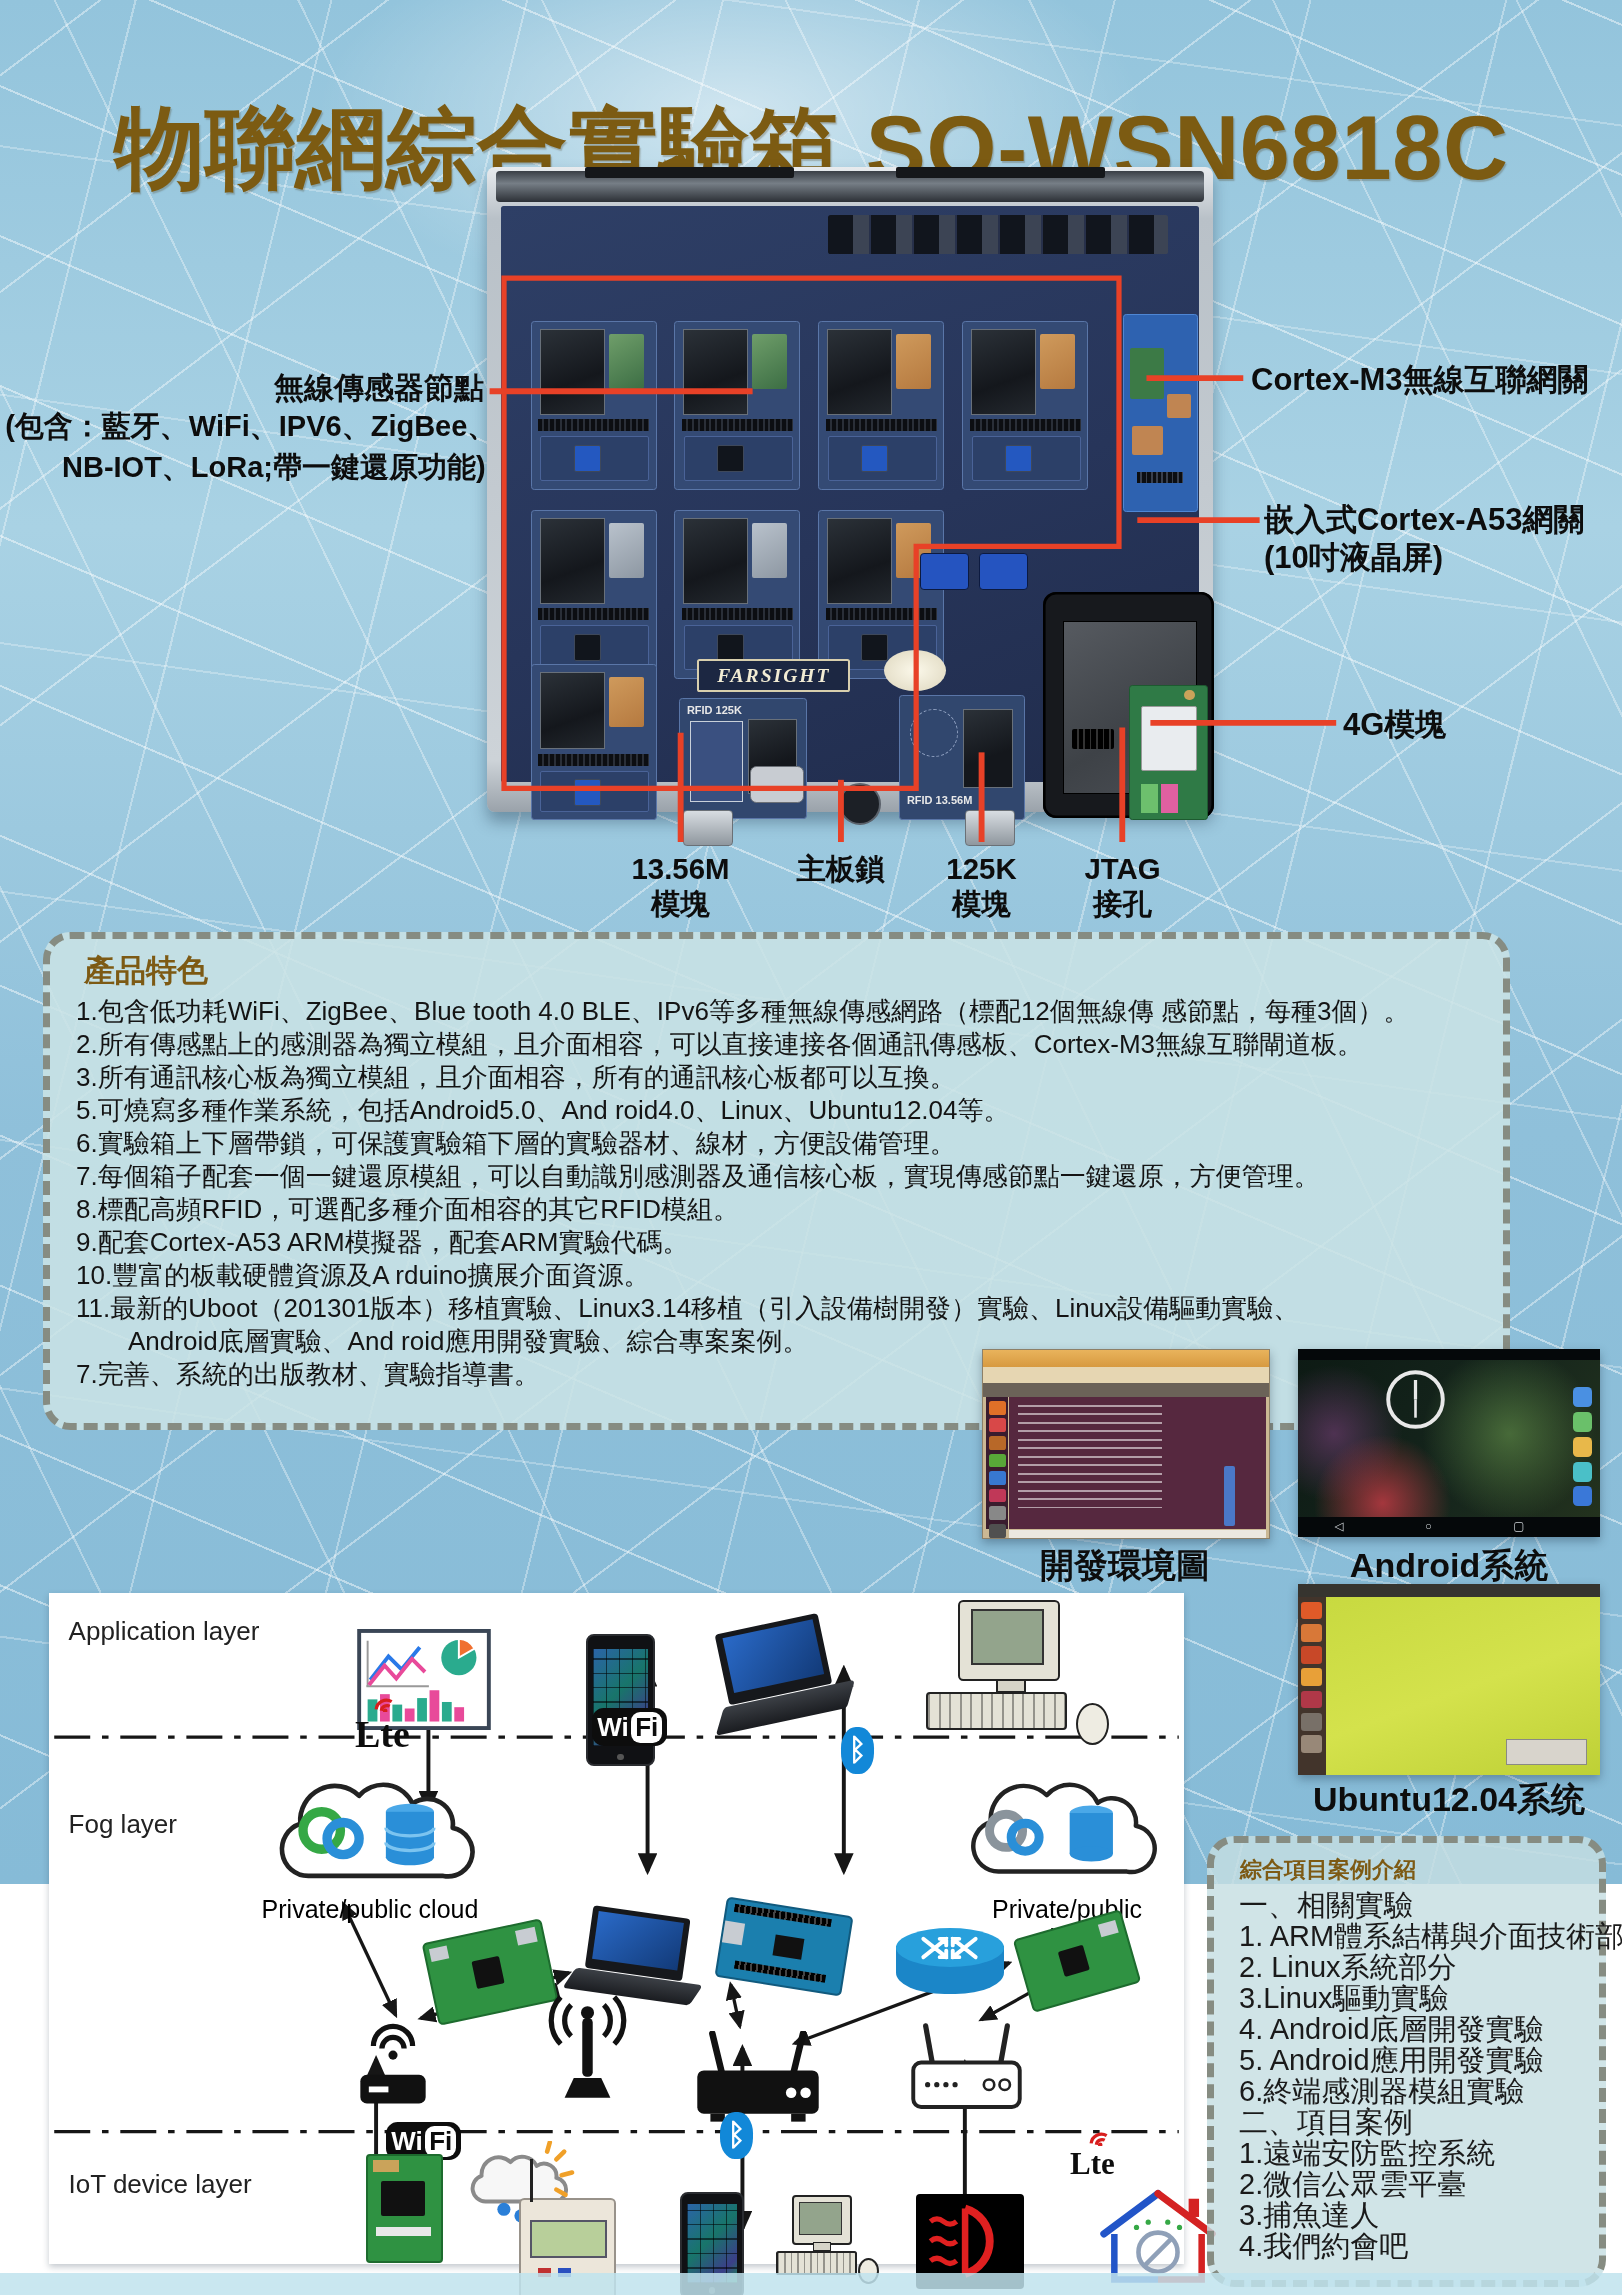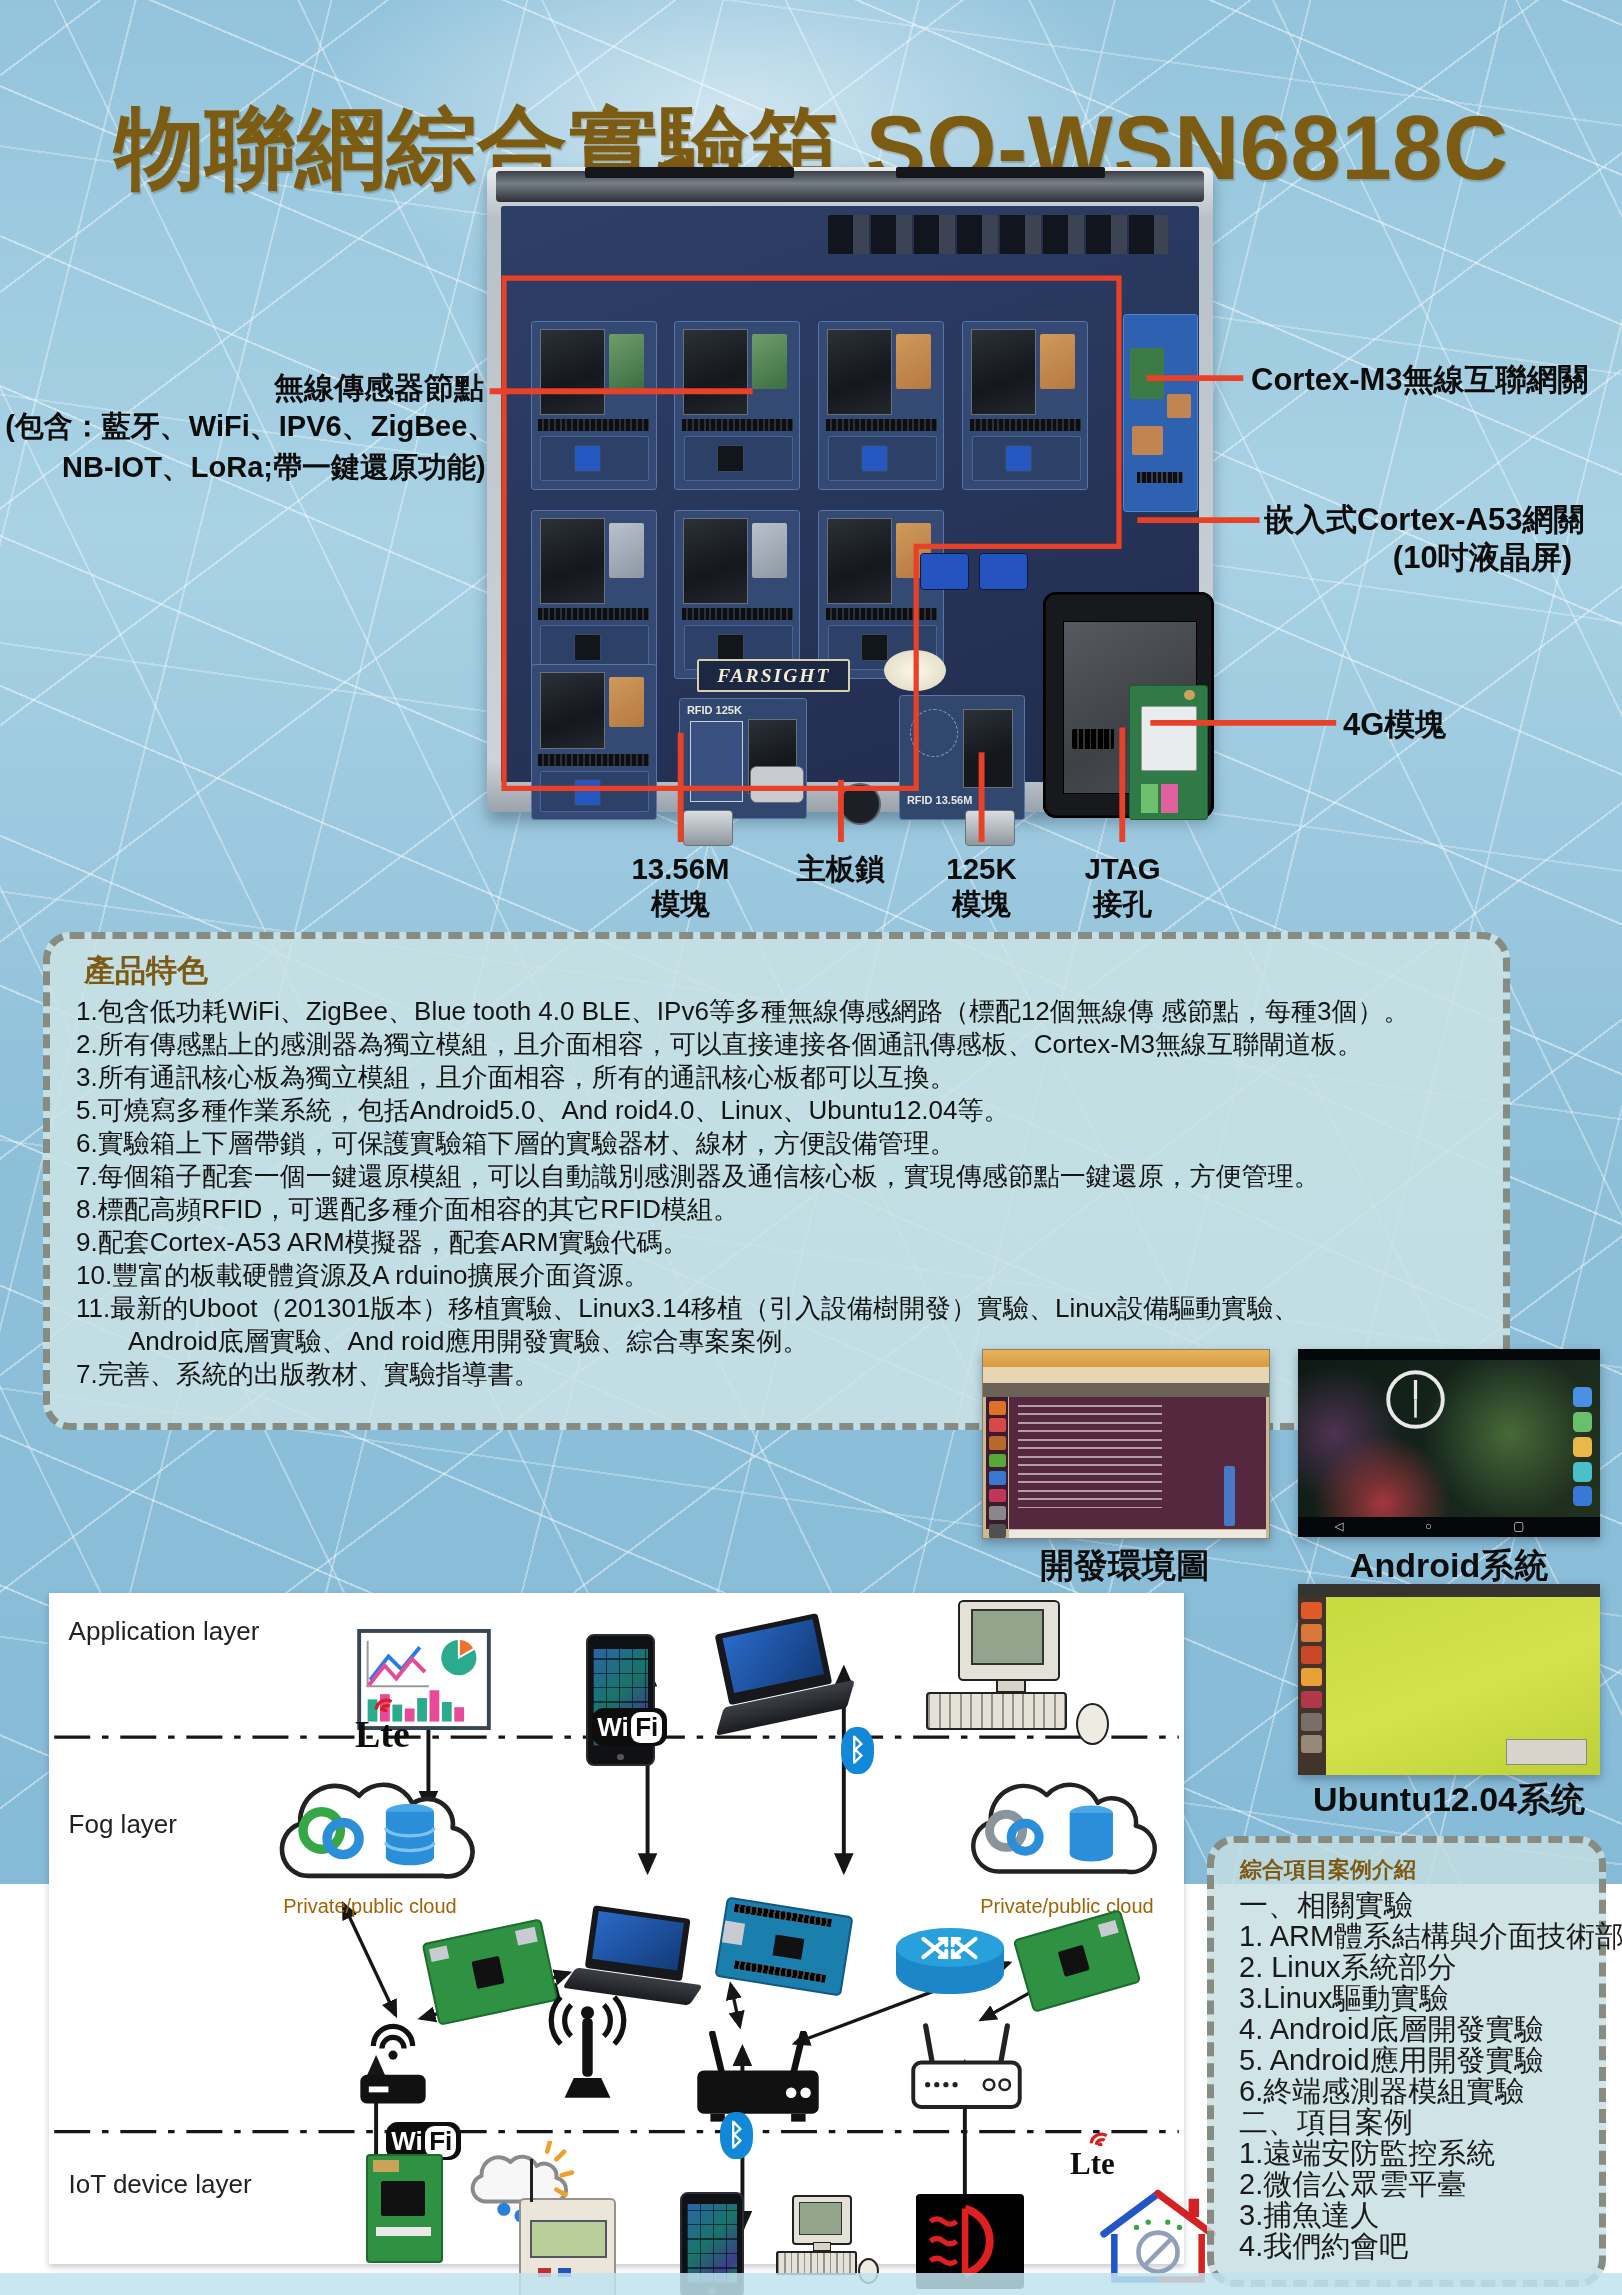--- a/index.html
+++ b/index.html
@@ -84,21 +84,21 @@
   
   #ubuntuShot{background:linear-gradient(160deg,#c6d83e,#d4e24c 55%,#bed036);}
   #ubuntuShot .bar{position:absolute;left:0;top:0;width:100%;height:13px;background:#36342f;}
   #ubuntuShot .launch{position:absolute;left:0;top:13px;width:27.5px;bottom:0;background:#42342b;}
   #ubuntuShot .launch i{display:block;width:21px;height:17.7px;margin:4.6px auto 0;border-radius:3.3px;}
   #ubuntuShot .win{position:absolute;right:13px;bottom:10.5px;width:79px;height:23.6px;background:#d8d4cc;border:1.3px solid #8a8a84;}
   
   #diagram{left:49px;top:1593px;width:1135px;height:671px;background:#fff;
     box-shadow:0 2.6px 6.5px rgba(20,40,60,.25);}
   .layerlab{font-size:26px;color:#222;}
-  .cloudlab{font-size:20px;color:#a16207;text-align:center;}
+  .cloudlab{font-size:25px;color:#000000;text-align:center;}
   .wifiLogo{display:flex;align-items:center;background:#0d0d0d;border-radius:11.8px;
      padding:2.6px 5.2px;gap:2.6px;height:38px;box-sizing:border-box;}
   .wifiLogo .wi{color:#fff;font-weight:bold;font-size:26px;}
   .wifiLogo .fi{background:#fff;color:#0d0d0d;font-weight:bold;font-size:26px;border-radius:9.2px;
      padding:0 3.9px;line-height:31px;}
   .btIcon{width:33px;height:47px;background:#1288d8;border-radius:45%;color:#fff;
      font-size:30px;font-weight:bold;text-align:center;line-height:46px;}
   .lte{font-size:38px;font-weight:bold;color:#0d0d0d;font-family:"Liberation Serif","DejaVu Serif",serif;}
   .phone{background:#101114;border-radius:7.9px;border:2px solid #2a2c30;}
   .phone .scr{position:absolute;left:8%;top:10%;right:8%;bottom:14%;
@@ -259,21 +259,21 @@
     <line x1="1285" y1="1192" x2="1285" y2="1287" stroke="#e84127" stroke-width="9"></line>
     <line x1="1500" y1="1150" x2="1500" y2="1287" stroke="#e84127" stroke-width="9"></line>
     <line x1="1715" y1="1112" x2="1715" y2="1287" stroke="#e84127" stroke-width="9"></line>
   </svg>
 
   <div class="abs callout" style="left:262px;top:368px;width:222px;font-size:30px;text-align:right;">無線傳感器節點</div>
   <div class="abs callout" style="left:5.2px;top:407px;font-size:29px;">(包含：藍牙、WiFi、IPV6、ZigBee、</div>
   <div class="abs callout" style="left:62px;top:448px;font-size:29px;">NB-IOT、LoRa;帶一鍵還原功能)</div>
   <div class="abs callout" style="left:1251px;top:359px;font-size:31px;">Cortex-M3無線互聯網關</div>
   <div class="abs callout" style="left:1264px;top:499px;font-size:31px;">嵌入式Cortex-A53網關</div>
-  <div class="abs callout" style="left:1264px;top:537px;width:308px;font-size:31px;text-align:right;">(10吋液晶屏)</div>
+  <div class="abs callout" style="left:1264px;top:537px;width:308px;font-size:31px;text-align:left;">(10吋液晶屏)</div>
   <div class="abs callout" style="left:1343px;top:704px;font-size:31px;">4G模塊</div>
   <div class="abs callout c2" style="left:615px;top:851px;width:131px;font-size:29.4px;text-align:center;">
     <div>13.56M</div>
       <div>模塊</div>
     </div>
   <div class="abs callout c2" style="left:775px;top:851px;width:131px;font-size:29.4px;text-align:center;">
     <div>主板鎖</div>
     </div>
   <div class="abs callout c2" style="left:916px;top:851px;width:131px;font-size:29.4px;text-align:center;">
     <div>125K</div>

